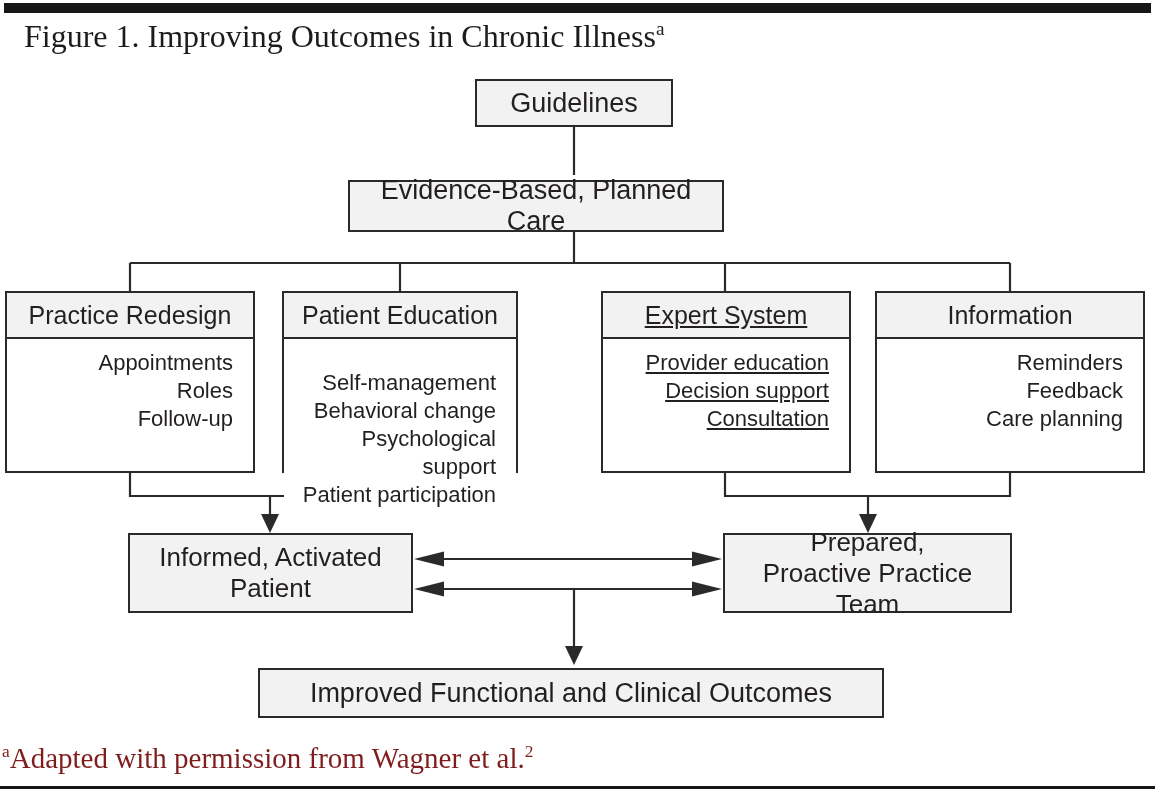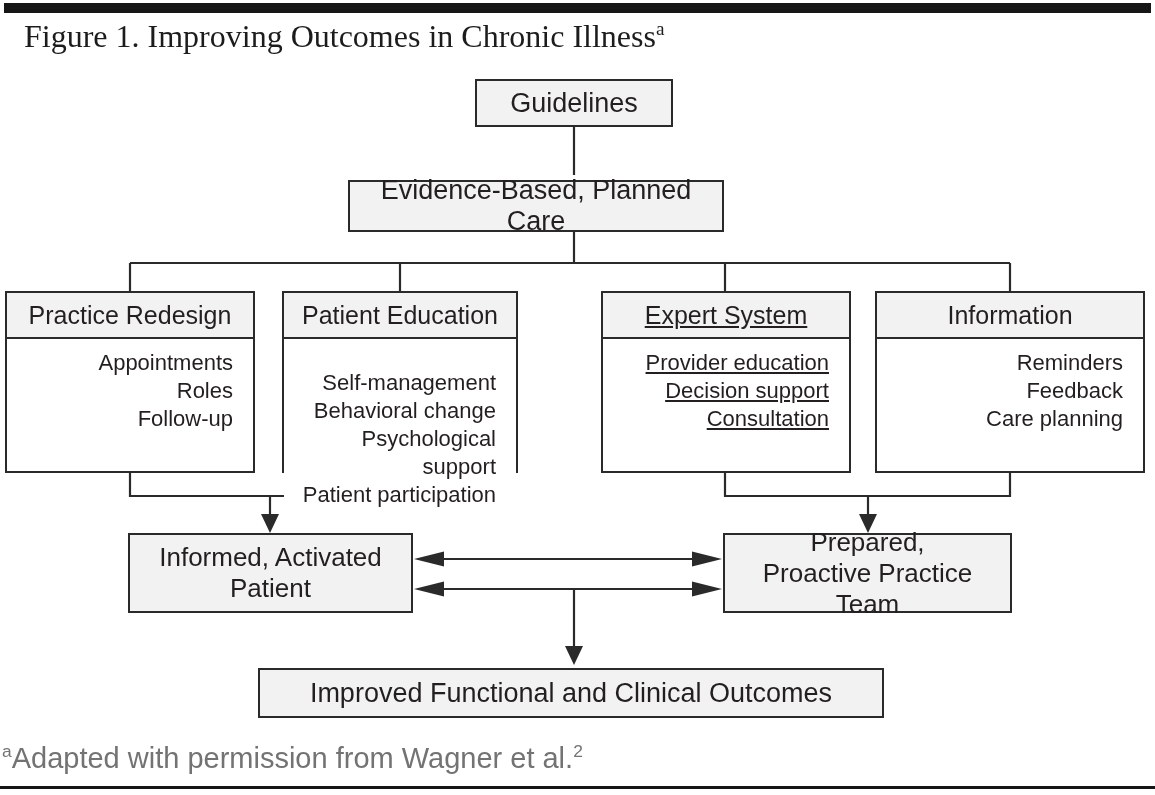--- a/index.html
+++ b/index.html
@@ -11,22 +11,22 @@
   .topbar{position:absolute;left:4px;top:3px;width:1147px;height:10px;background:#161616;}
   .botrule{position:absolute;left:0px;top:786px;width:1155px;height:3px;background:#161616;}
   .fig-title{
     position:absolute;left:4px;top:18px;width:1100px;
     font-family:"Liberation Serif","DejaVu Serif",serif;
     font-size:32px;color:#1c1c1c;white-space:nowrap;margin-left:20px;
   }
   .fig-title sup, .footnote sup{font-size:60%;line-height:0;}
   .footnote{
     position:absolute;left:2px;top:742px;width:1100px;
-    font-family:Liberation Sans, sans-serif;
-    font-size:29px;color:#737373;white-space:nowrap;
+    font-family:Liberation Serif, serif;
+    font-size:29px;color:#7f1d1d;white-space:nowrap;
   }
   svg.wires{position:absolute;left:0;top:0;width:1155px;height:795px;}
   .box{
     position:absolute;box-sizing:border-box;
     border:2px solid #2a2a2a;background:#f2f2f2;
     display:flex;align-items:center;justify-content:center;
     text-align:center;color:#231f20;
   }
   .box-lg{font-size:27px;}
   .box-mid{font-size:26px;line-height:31px;}

